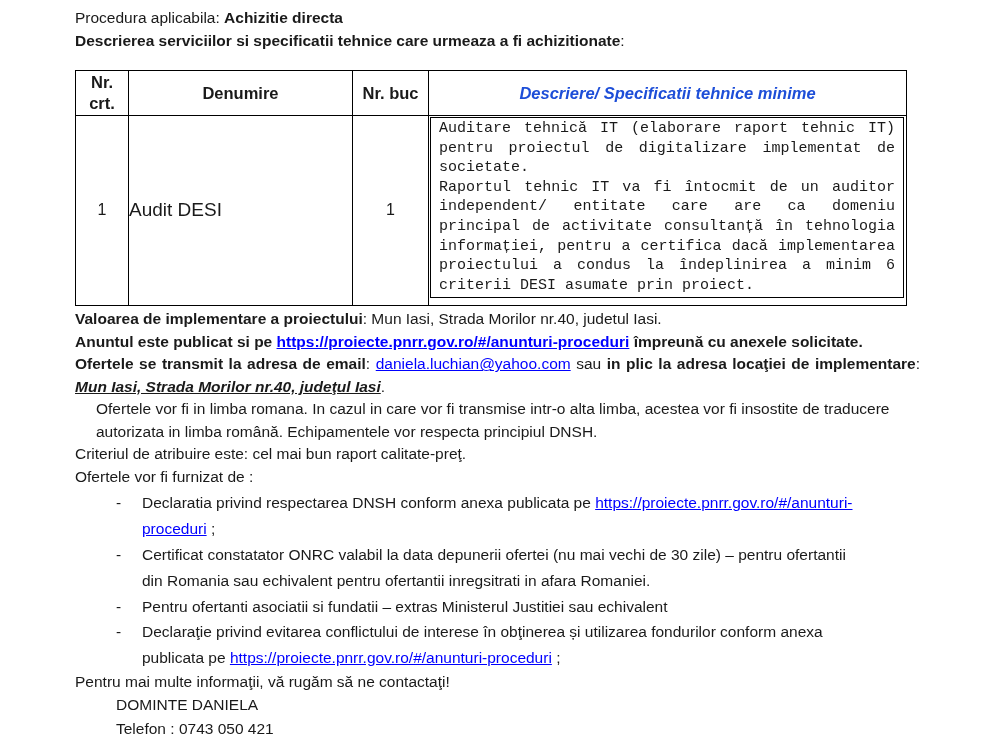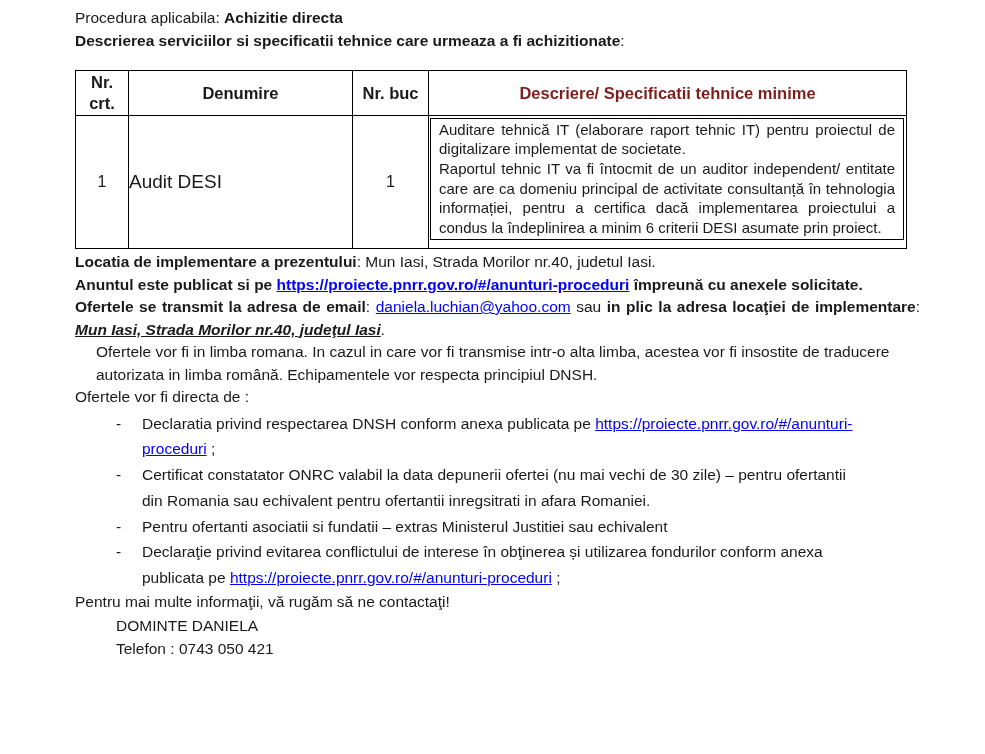--- a/index.html
+++ b/index.html
@@ -34,24 +34,24 @@
     margin: 18px 0 2px 0;
     table-layout: fixed;
     padding-left: 41px;
   }
   table.svc th, table.svc td {
     border: 1.6px solid #000;
     vertical-align: middle;
     padding: 0;
   }
   table.svc th { font-size: 16.5px; line-height: 21px; font-weight: bold; height: 45px; }
-  th.red-head { color: #7f1d1d; font-size: 17px; }
+  th.red-head { color: #1d4ed8; font-size: 17px; font-style: italic; }
   td.center-cell { text-align: center; font-size: 16px; }
   td.denumire-cell { font-size: 19px; padding-left: 14px; }
-  td.desc-cell { vertical-align: top; }
+  td.desc-cell { vertical-align: top; font-family: Liberation Mono, monospace; }
   .desc-box {
     border: 1.4px solid #000;
     margin: 1px 2px 7px 1px;
     padding: 1px 8px 2px 8px;
     font-size: 15px;
     line-height: 19.6px;
     text-align: justify;
   }
   .desc-box p:last-child { text-align: justify; }
 
@@ -104,36 +104,37 @@
           <div class="desc-box">
             <p>Auditare tehnică IT (elaborare raport tehnic IT) pentru proiectul de digitalizare implementat de societate.</p>
             <p>Raportul tehnic IT va fi întocmit de un auditor independent/ entitate care are ca domeniu principal de activitate consultanță în tehnologia informației, pentru a certifica dacă implementarea proiectului a condus la îndeplinirea a minim 6 criterii DESI asumate prin proiect.</p>
           </div>
         </td>
       </tr>
     </tbody>
   </table>
 
   <p class="para">
-    <span class="b">Locatia de implementare a prezentului</span><span>:  </span><span>Mun Iasi, Strada Morilor nr.40, judetul Iasi.</span>
+    <span class="b">Valoarea de implementare a proiectului</span><span>:  </span><span>Mun Iasi, Strada Morilor nr.40, judetul Iasi.</span>
   </p>
 
   <p class="para">
     <span class="b">Anuntul este publicat si pe </span><a class="linkb">https://proiecte.pnrr.gov.ro/#/anunturi-proceduri</a><span class="b"> împreună cu anexele solicitate.</span>
   </p>
 
   <p class="para just" style="width:845px;">
     <span class="b">Ofertele se transmit la adresa de email</span><span>: </span><a class="link">daniela.luchian@yahoo.com</a><span> sau </span><span class="b">in plic la adresa locaţiei de implementare</span><span>: </span><span class="b i">Mun Iasi, Strada Morilor nr.40, judeţul Iasi</span><span>.</span>
   </p>
 
 
   <p class="para" style="width:850px;margin-left:21px;">Ofertele vor fi in limba romana. In cazul in care vor fi transmise intr-o alta limba, acestea vor fi insostite de traducere autorizata in limba română. Echipamentele vor respecta principiul DNSH.</p>
 
+  <p class="para">Criteriul de atribuire este: cel mai bun raport calitate-preţ.</p>
 
-  <p class="para">Ofertele vor fi directa de :</p>
+  <p class="para">Ofertele vor fi furnizat de :</p>
 
   <div class="bullets">
     <div class="bullet">
       <span class="dash">-</span>
       <div class="btxt">
         <span>Declaratia privind respectarea DNSH conform anexa publicata pe </span><a class="link">https://proiecte.pnrr.gov.ro/#/anunturi-proceduri</a><span> ;</span>
       </div>
     </div>
     <div class="bullet">
       <span class="dash">-</span>

